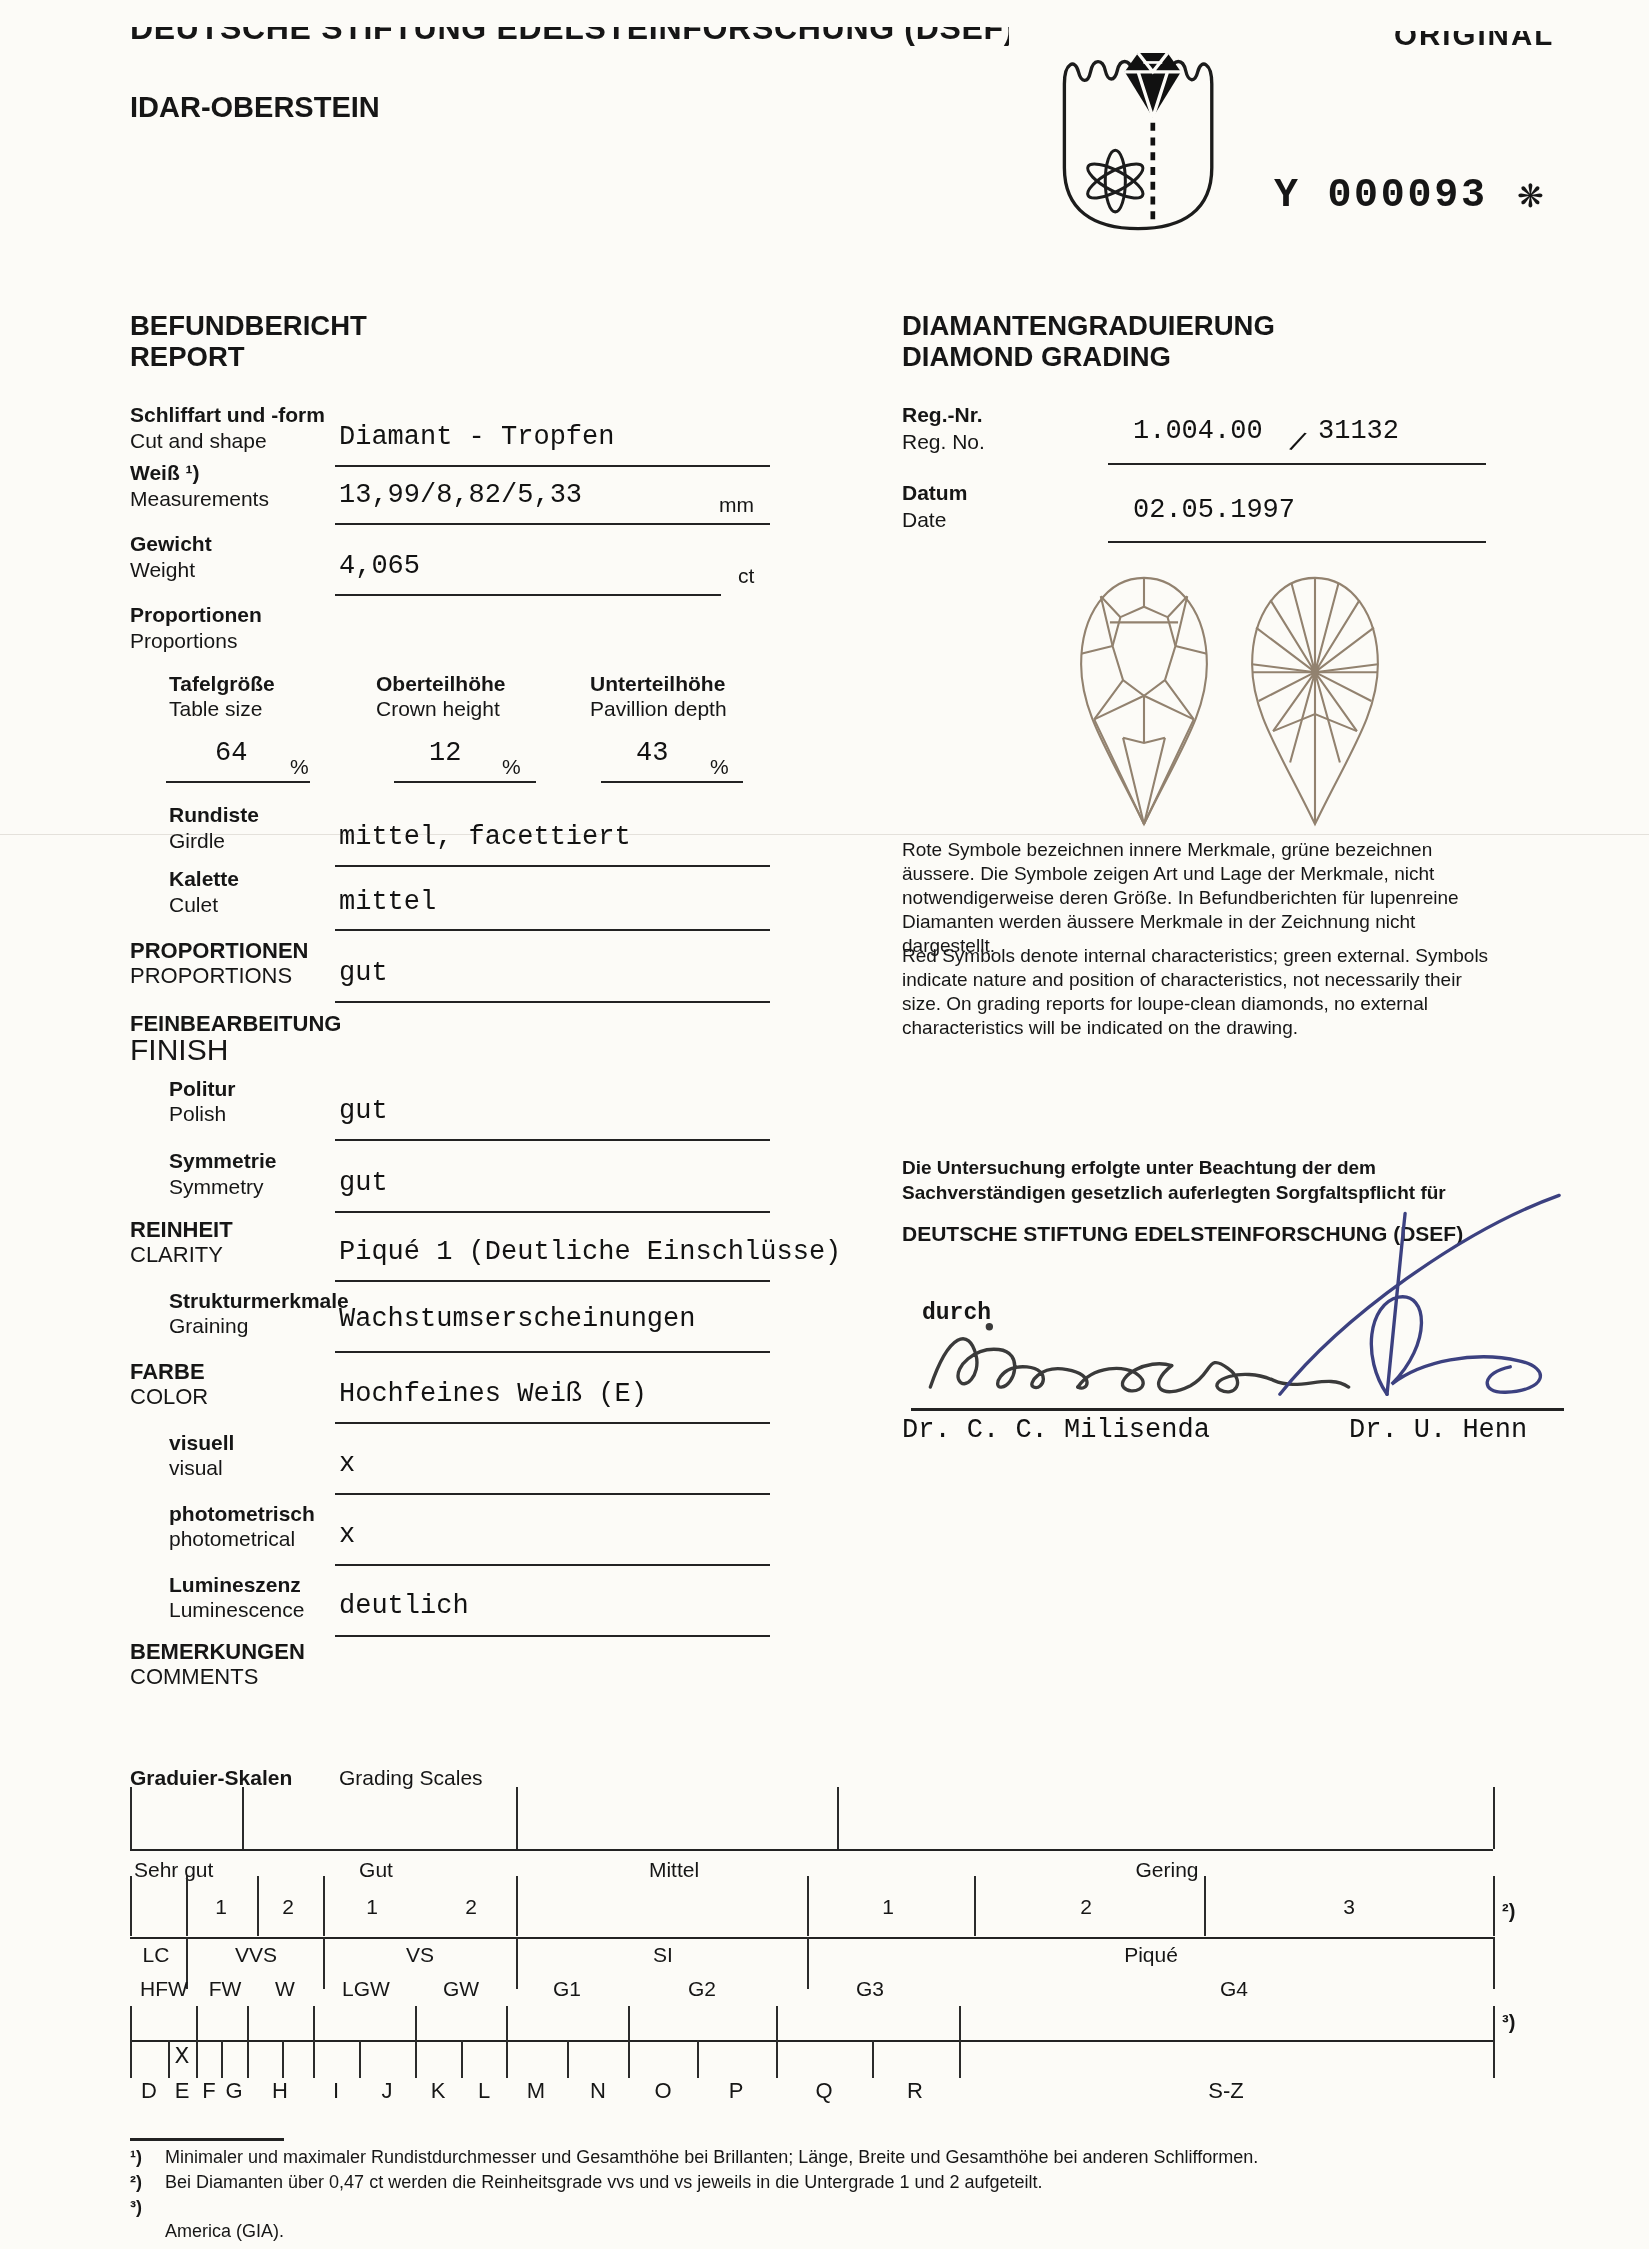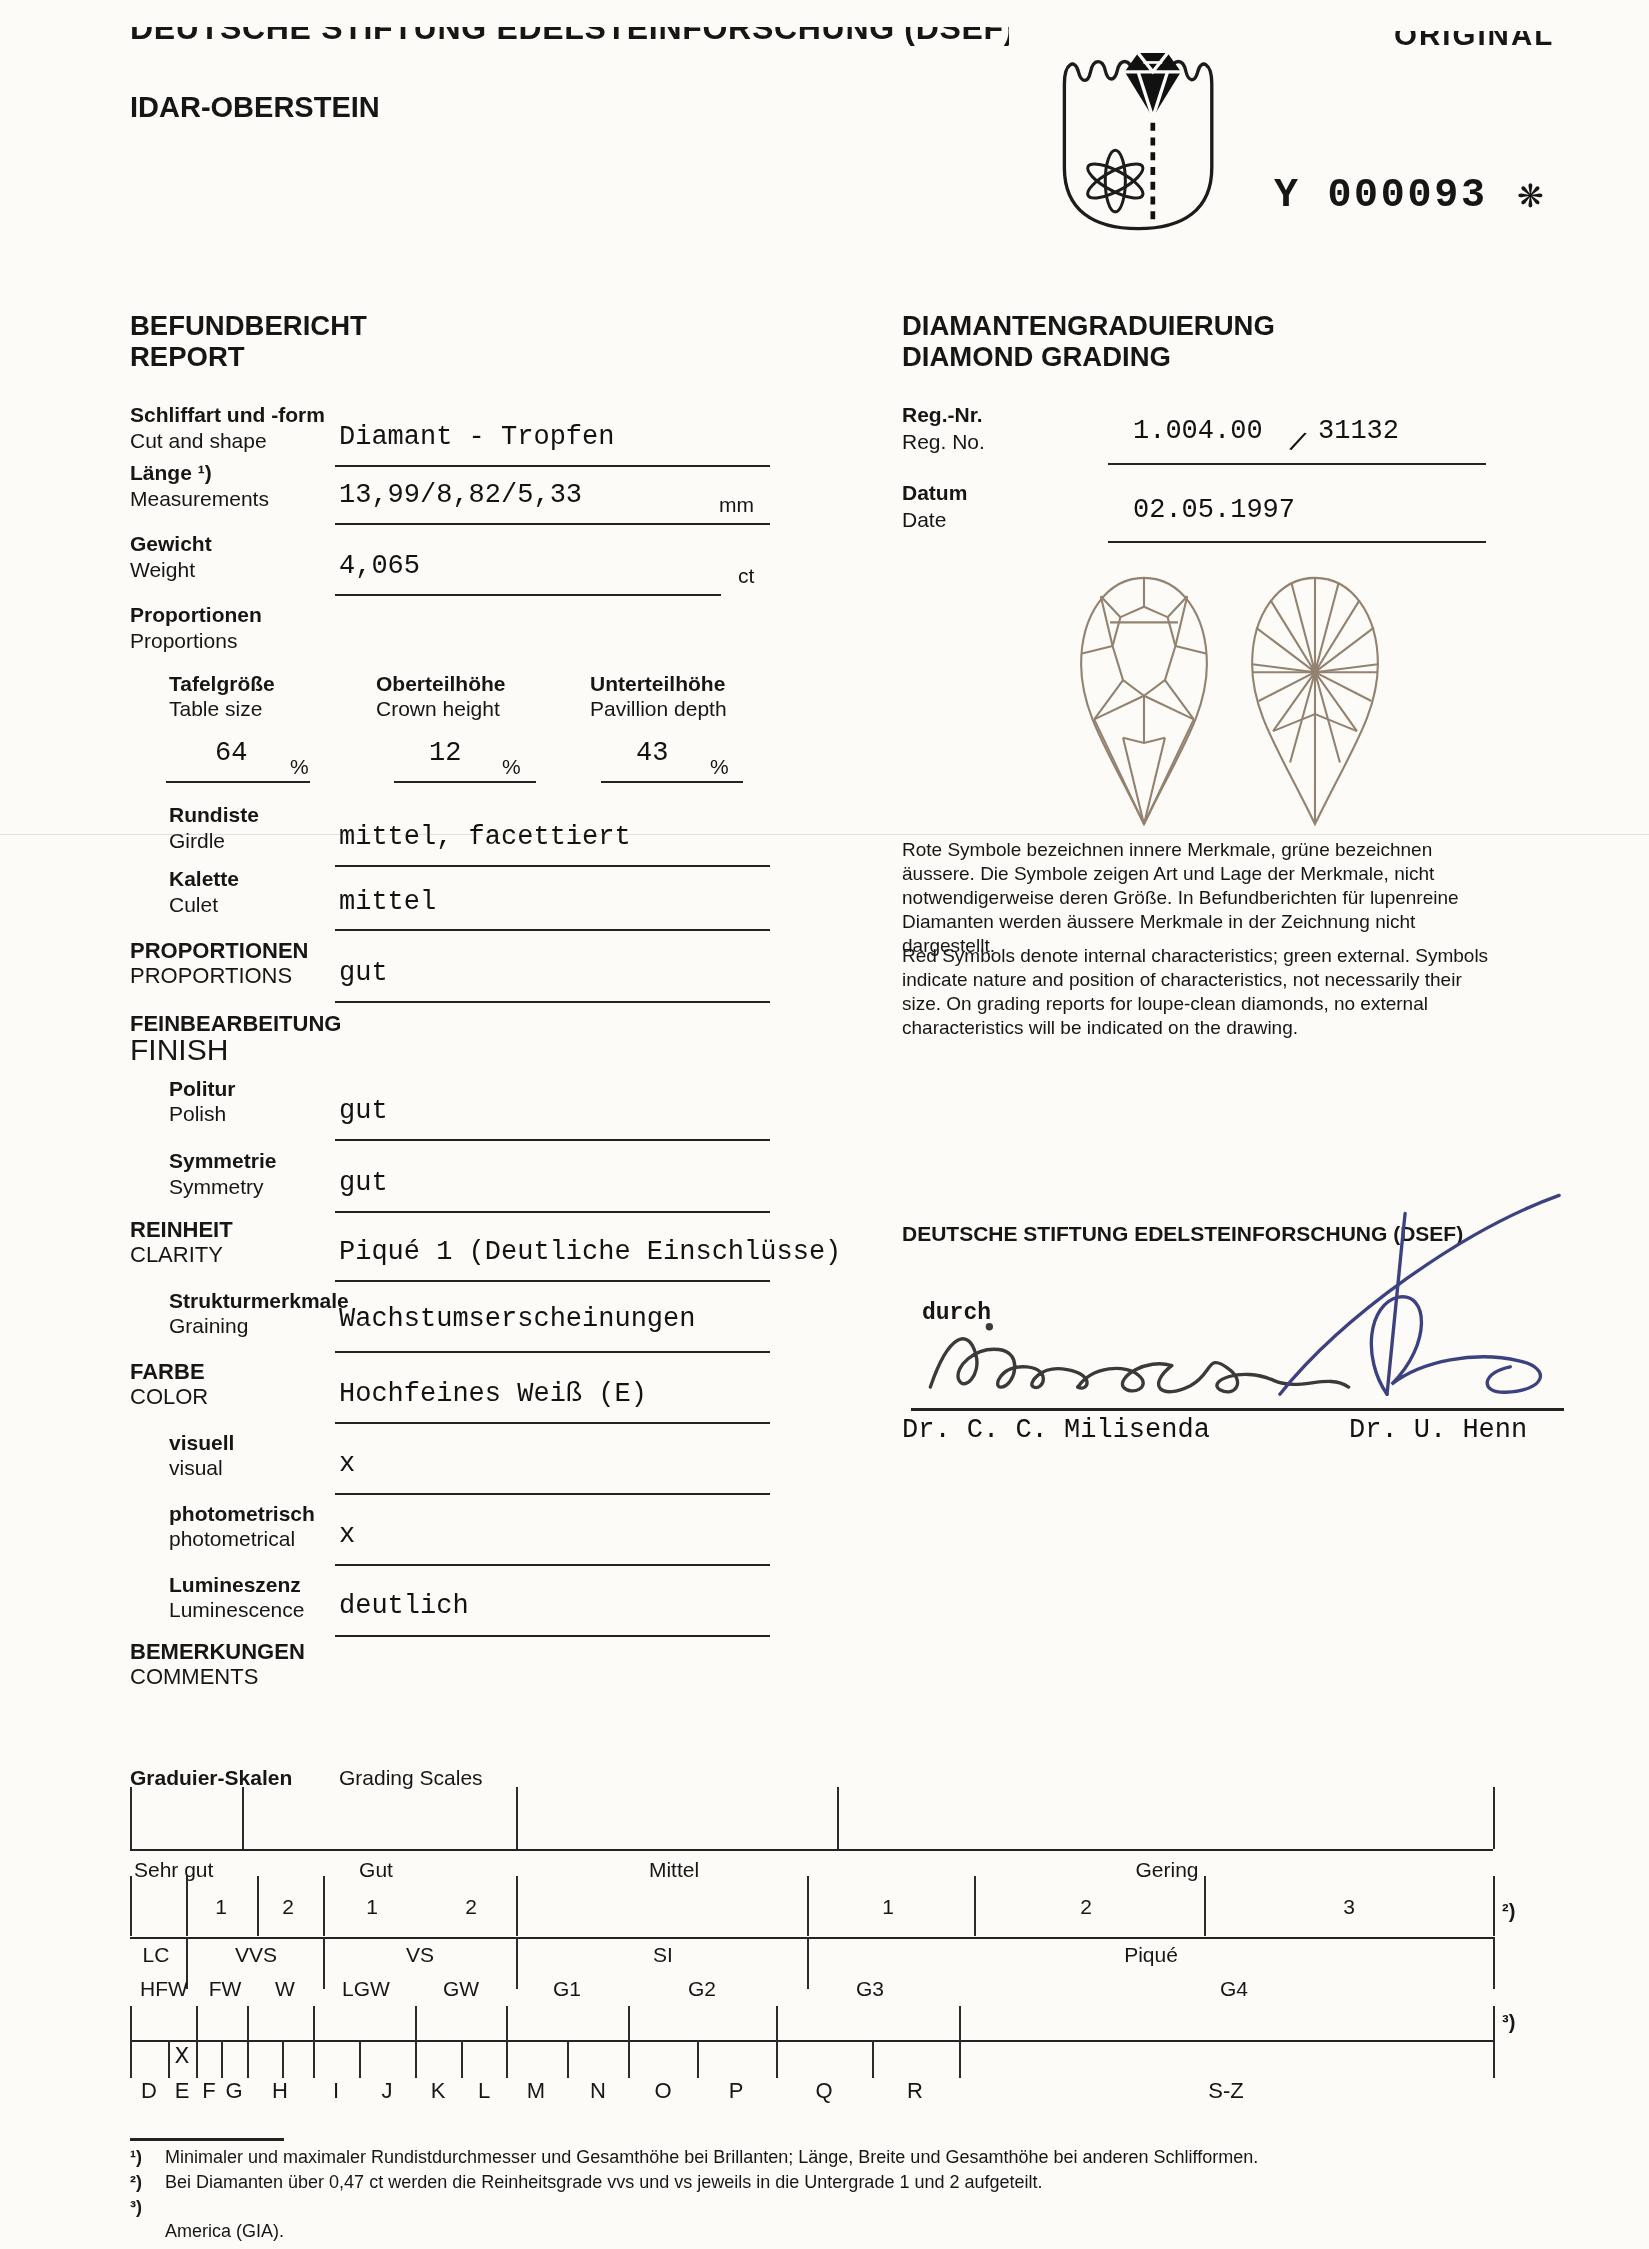--- a/index.html
+++ b/index.html
@@ -63,21 +63,21 @@
 
   <div class="layer">
     <div class="abs h1" style="left:130px;top:310px;">BEFUNDBERICHT</div>
     <div class="abs h1" style="left:130px;top:341px;">REPORT</div>
 
     <div class="abs de" style="left:130px;top:402px;">Schliffart und -form</div>
     <div class="abs en" style="left:130px;top:428px;">Cut and shape</div>
     <div class="abs val" style="left:339px;top:422px;">Diamant - Tropfen</div>
     <div class="abs rule" style="left:335px;top:465px;width:435px;"></div>
 
-    <div class="abs de" style="left:130px;top:460px;">Länge ¹)</div>
+    <div class="abs de" style="left:130px;top:460px;">Weiß ¹)</div>
     <div class="abs en" style="left:130px;top:486px;">Measurements</div>
     <div class="abs val" style="left:339px;top:480px;">13,99/8,82/5,33</div>
     <div class="abs en" style="left:719px;top:492px;">mm</div>
     <div class="abs rule" style="left:335px;top:523px;width:435px;"></div>
 
     <div class="abs de" style="left:130px;top:531px;">Gewicht</div>
     <div class="abs en" style="left:130px;top:557px;">Weight</div>
     <div class="abs val" style="left:339px;top:551px;">4,065</div>
     <div class="abs en" style="left:738px;top:563px;">ct</div>
     <div class="abs rule" style="left:335px;top:594px;width:386px;"></div>
@@ -204,20 +204,21 @@
           <path d="M28,123 L60,110 L92,123"></path>
         </g>
       </svg>
     </div>
 
     <div class="abs" style="left:0;top:834px;width:1649px;height:1.3px;background:rgba(120,110,95,0.18);"></div>
 
     <div class="abs note" style="left:902px;top:838px;width:593px;">Rote Symbole bezeichnen innere Merkmale, grüne bezeichnen äussere. Die Symbole zeigen Art und Lage der Merkmale, nicht notwendigerweise deren Größe. In Befundberichten für lupenreine Diamanten werden äussere Merkmale in der Zeichnung nicht dargestellt.</div>
     <div class="abs note" style="left:902px;top:944px;width:593px;">Red Symbols denote internal characteristics; green external. Symbols indicate nature and position of characteristics, not necessarily their size. On grading reports for loupe-clean diamonds, no external characteristics will be indicated on the drawing.</div>
 
+    <div class="abs" style="left:902px;top:1155px;width:610px;font-weight:bold;font-size:19px;line-height:25px;">Die Untersuchung erfolgte unter Beachtung der dem Sachverständigen gesetzlich auferlegten Sorgfaltspflicht für</div>
     <div class="abs nowrap" style="left:902px;top:1222px;font-weight:bold;font-size:21px;">DEUTSCHE STIFTUNG EDELSTEINFORSCHUNG (DSEF)</div>
     <div class="abs nowrap" style="left:922px;top:1300px;font-weight:bold;font-size:23px;font-family:Liberation Mono, monospace;">durch</div>
 
     <div class="abs" style="left:925px;top:1285px;width:429px;height:121px;">
       <svg width="429" height="121" viewBox="0 0 640 180">
         <g fill="none" stroke="#3a3a3a" stroke-width="5" stroke-linecap="round">
           <path d="M8,152 C36,70 66,64 76,104 C84,134 58,160 50,140 C44,122 74,92 110,96 C148,100 134,150 114,152 C100,154 112,118 152,122 C190,126 176,158 162,152 C152,148 172,118 212,126 C256,134 242,160 228,152"></path>
           <path d="M228,152 C250,120 300,118 318,134 C340,152 308,166 296,152 C286,138 330,108 368,120"></path>
           <path d="M368,120 C330,150 352,172 396,150 C430,132 420,100 452,124 C480,144 462,168 440,156 C420,144 470,120 520,142 C560,160 600,130 632,152"></path>
           <circle cx="96" cy="62" r="3" fill="#3a3a3a"></circle>

